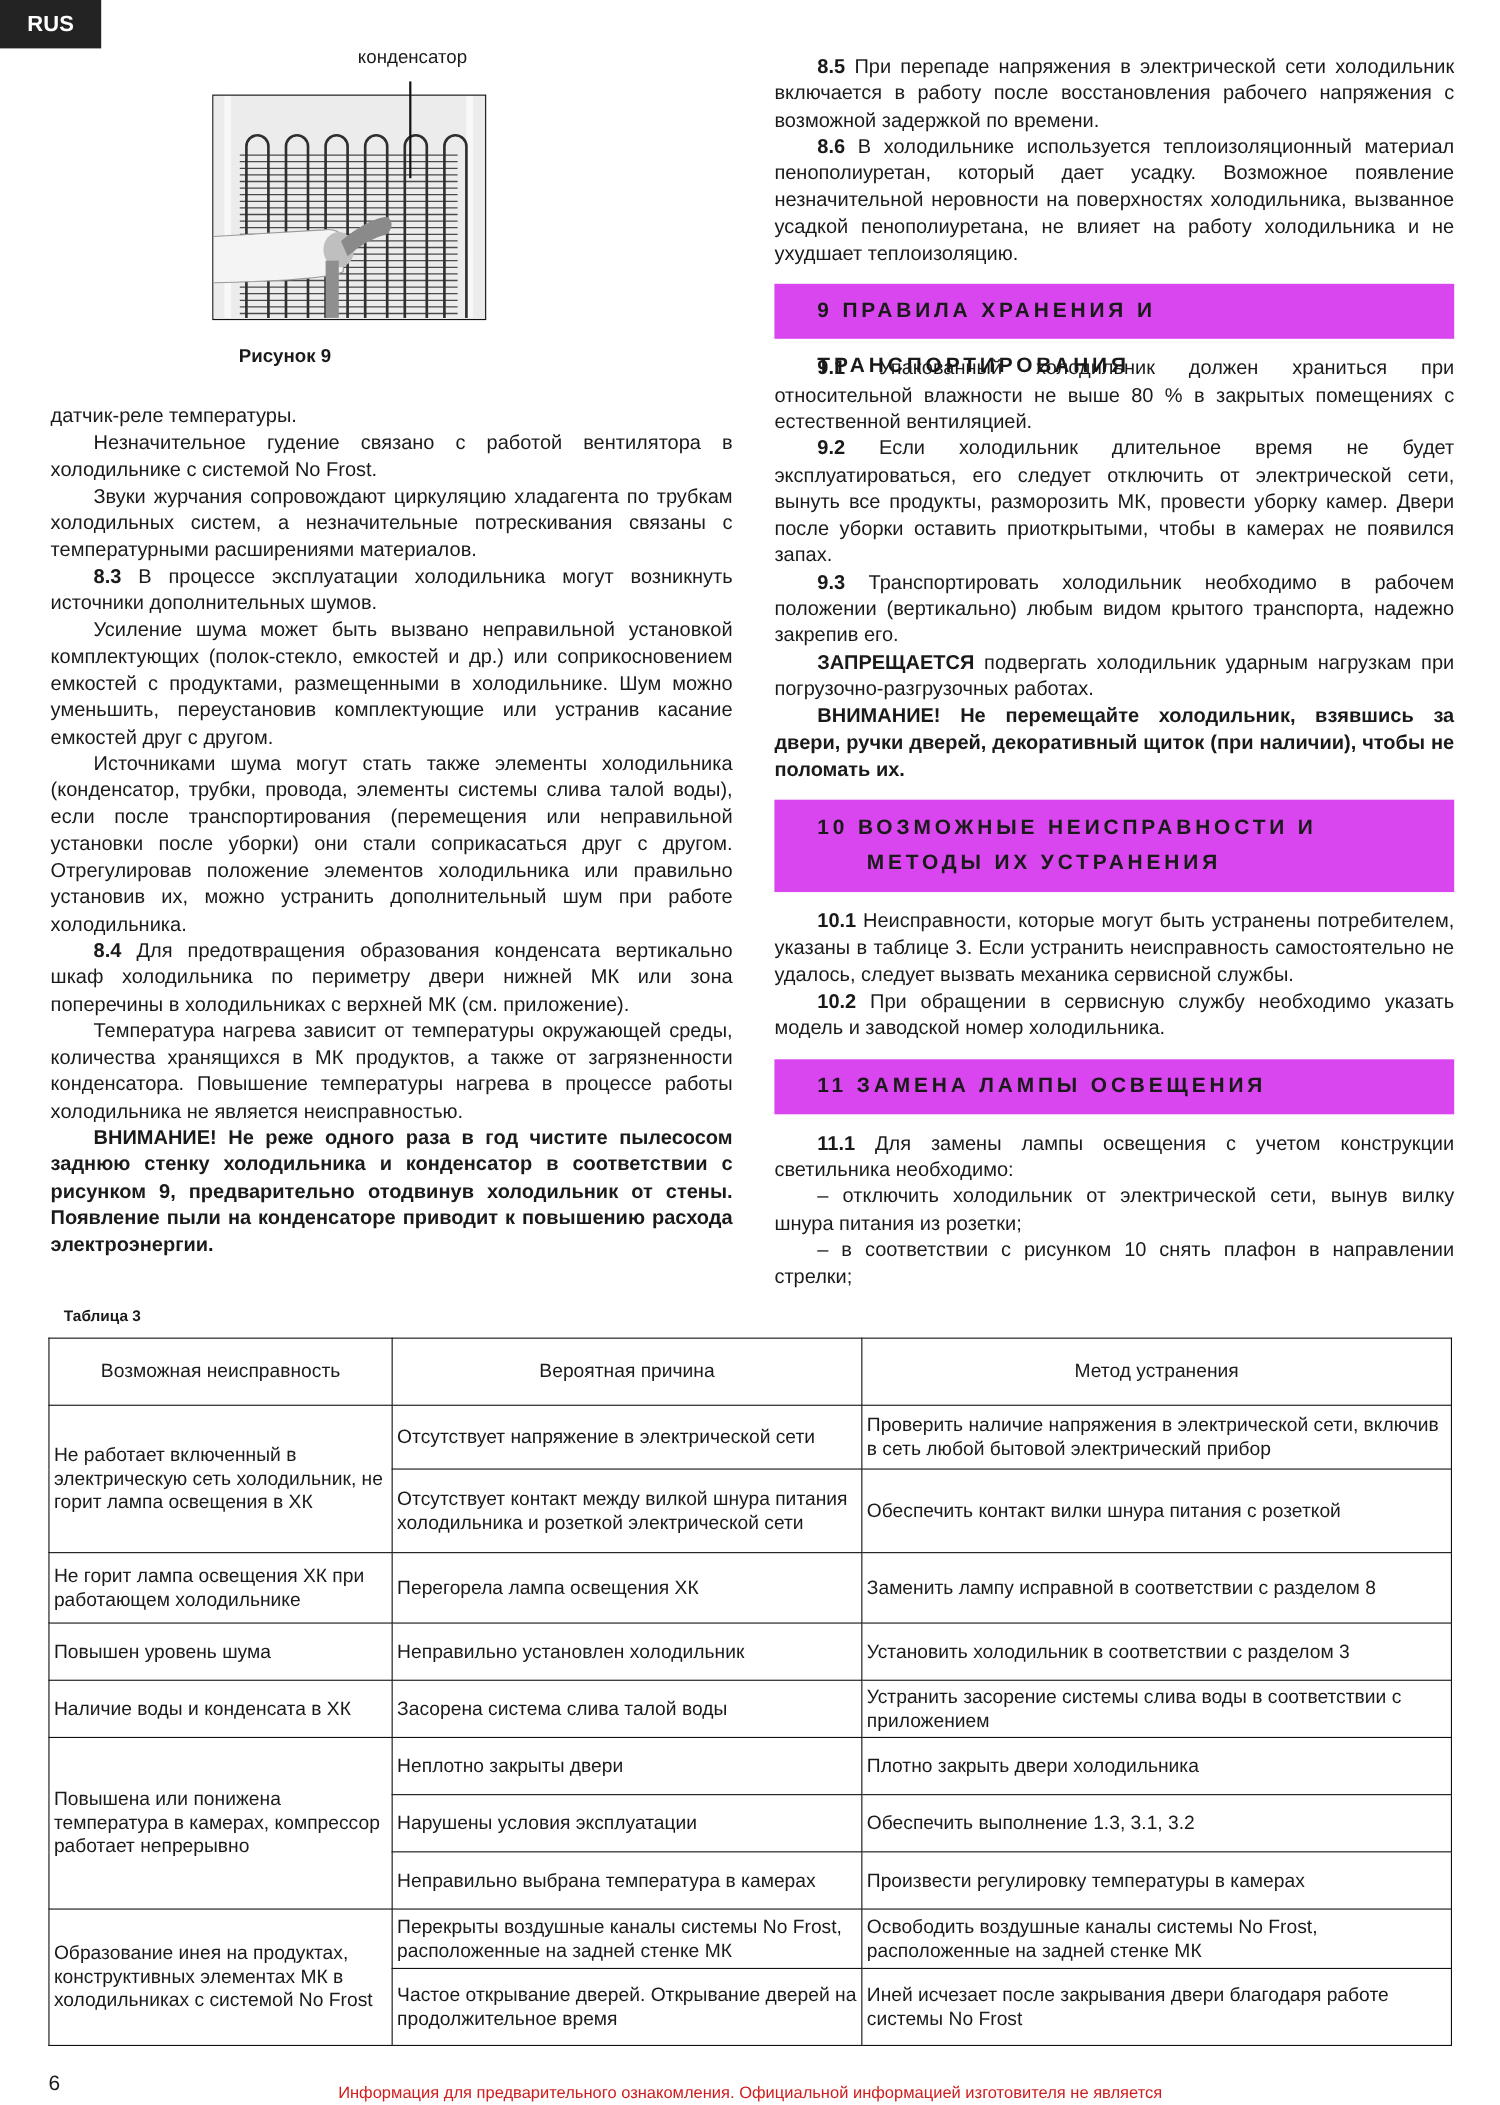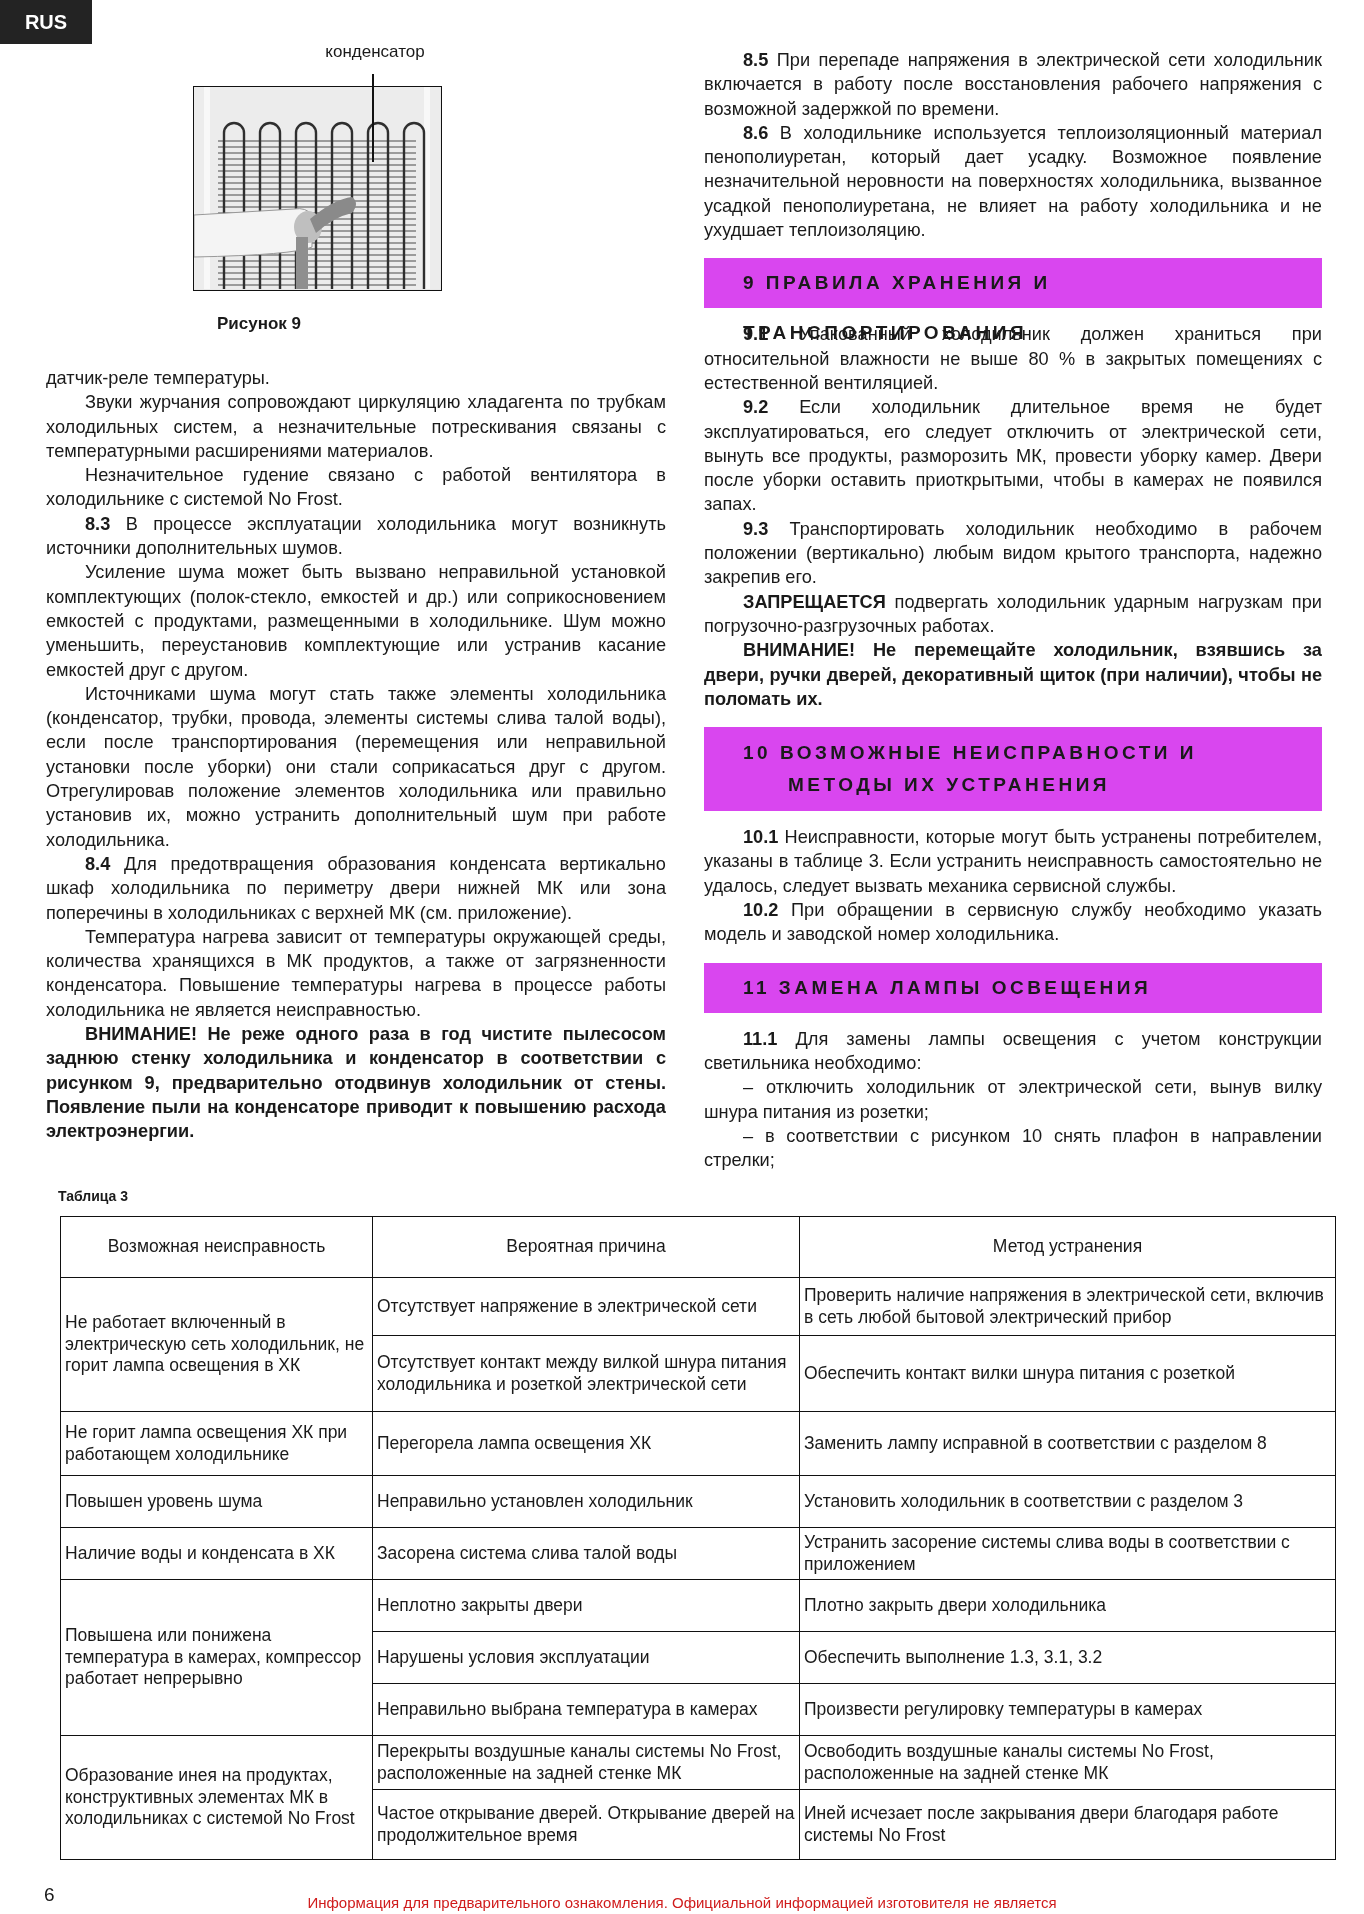--- a/index.html
+++ b/index.html
@@ -23,21 +23,21 @@
 
   .figure-label { position: absolute; left: 300px; top: 42px; width: 150px; text-align: center; font-size: 17px; }
   .figure-leader { position: absolute; left: 372px; top: 74px; width: 1.5px; height: 88px; background: #111; z-index: 2; }
   .figure-frame { position: absolute; left: 193px; top: 86px; width: 249px; height: 205px; border: 1.5px solid #111;
                   box-sizing: border-box; overflow: hidden; background: #e8e8e8; }
   .figure-frame svg { display: block; }
   .figure-caption { position: absolute; left: 217px; top: 314px; width: 200px; text-align: left;
                     font-weight: bold; font-size: 17px; }
 
   .table-caption { position: absolute; left: 58px; top: 1188px; font-weight: bold; font-size: 14px; }
-  table.trouble { position: absolute; left: 60px; top: 1216px; width: 1275px; border-collapse: collapse;
+  table.trouble { position: absolute; left: 44px; top: 1216px; width: 1275px; border-collapse: collapse;
                   font-size: 17.5px; line-height: 21.5px; table-layout: fixed; }
   table.trouble td, table.trouble th { border: 1.5px solid #111; padding: 1px 4px; vertical-align: middle;
                   text-align: left; font-weight: normal; }
   table.trouble th { text-align: center; height: 58px; }
   table.trouble col.c1 { width: 312px; }
   table.trouble col.c2 { width: 427px; }
   table.trouble col.c3 { width: 536px; }
   .page-number { position: absolute; left: 44px; top: 1884px; font-size: 19px; }
   .disclaimer { position: absolute; left: 0; width: 1364px; top: 1894px; text-align: center; color: #d01c1c; font-size: 15px; }
 </style>
@@ -91,22 +91,22 @@
       <ellipse cx="114" cy="140" rx="14" ry="16" fill="#bfbfbf"></ellipse>
       <path d="M116 132 Q140 112 158 110 Q166 116 158 126 Q140 130 122 146 Z" fill="#8a8a8a"></path>
       <rect x="102" y="150" width="12" height="52" fill="#8f8f8f"></rect>
     </g>
   </svg>
 </div>
 <div class="figure-caption">Рисунок 9</div>
 
 <div class="col col-left" id="left-col">
     <p><span>датчик-реле температуры.</span></p>
+    <p class="ind"><span>Незначительное гудение связано с работой вентилятора в холодильнике с системой No Frost.</span></p>
     <p class="ind"><span>Звуки журчания сопровождают циркуляцию хладагента по трубкам холодильных систем, а незначительные потрескивания связаны с температурными расширениями материалов.</span></p>
-    <p class="ind"><span>Незначительное гудение связано с работой вентилятора в холодильнике с системой No Frost.</span></p>
     <p class="ind"><b>8.3</b><span> В процессе эксплуатации холодильника могут возникнуть источники дополнительных шумов.</span></p>
     <p class="ind"><span>Усиление шума может быть вызвано неправильной установкой комплектующих (полок-стекло, емкостей и др.) или соприкосновением емкостей с продуктами, размещенными в холодильнике. Шум можно уменьшить, переустановив комплектующие или устранив касание емкостей друг с другом.</span></p>
     <p class="ind"><span>Источниками шума могут стать также элементы холодильника (конденсатор, трубки, провода, элементы системы слива талой воды), если после транспортирования (перемещения или неправильной установки после уборки) они стали соприкасаться друг с другом. Отрегулировав положение элементов холодильника или правильно установив их, можно устранить дополнительный шум при работе холодильника.</span></p>
     <p class="ind"><b>8.4</b><span> Для предотвращения образования конденсата вертикально шкаф холодильника по периметру двери нижней МК или зона поперечины в холодильниках с верхней МК (см. приложение).</span></p>
     <p class="ind"><span>Температура нагрева зависит от температуры окружающей среды, количества хранящихся в МК продуктов, а также от загрязненности конденсатора. Повышение температуры нагрева в процессе работы холодильника не является неисправностью.</span></p>
     <p class="ind warn"><span>ВНИМАНИЕ! Не реже одного раза в год чистите пылесосом заднюю стенку холодильника и конденсатор в соответствии с рисунком 9, предварительно отодвинув холодильник от стены. Появление пыли на конденсаторе приводит к повышению расхода электроэнергии.</span></p>
   </div>
 
 <div class="col col-right">
   <div id="right-intro">

